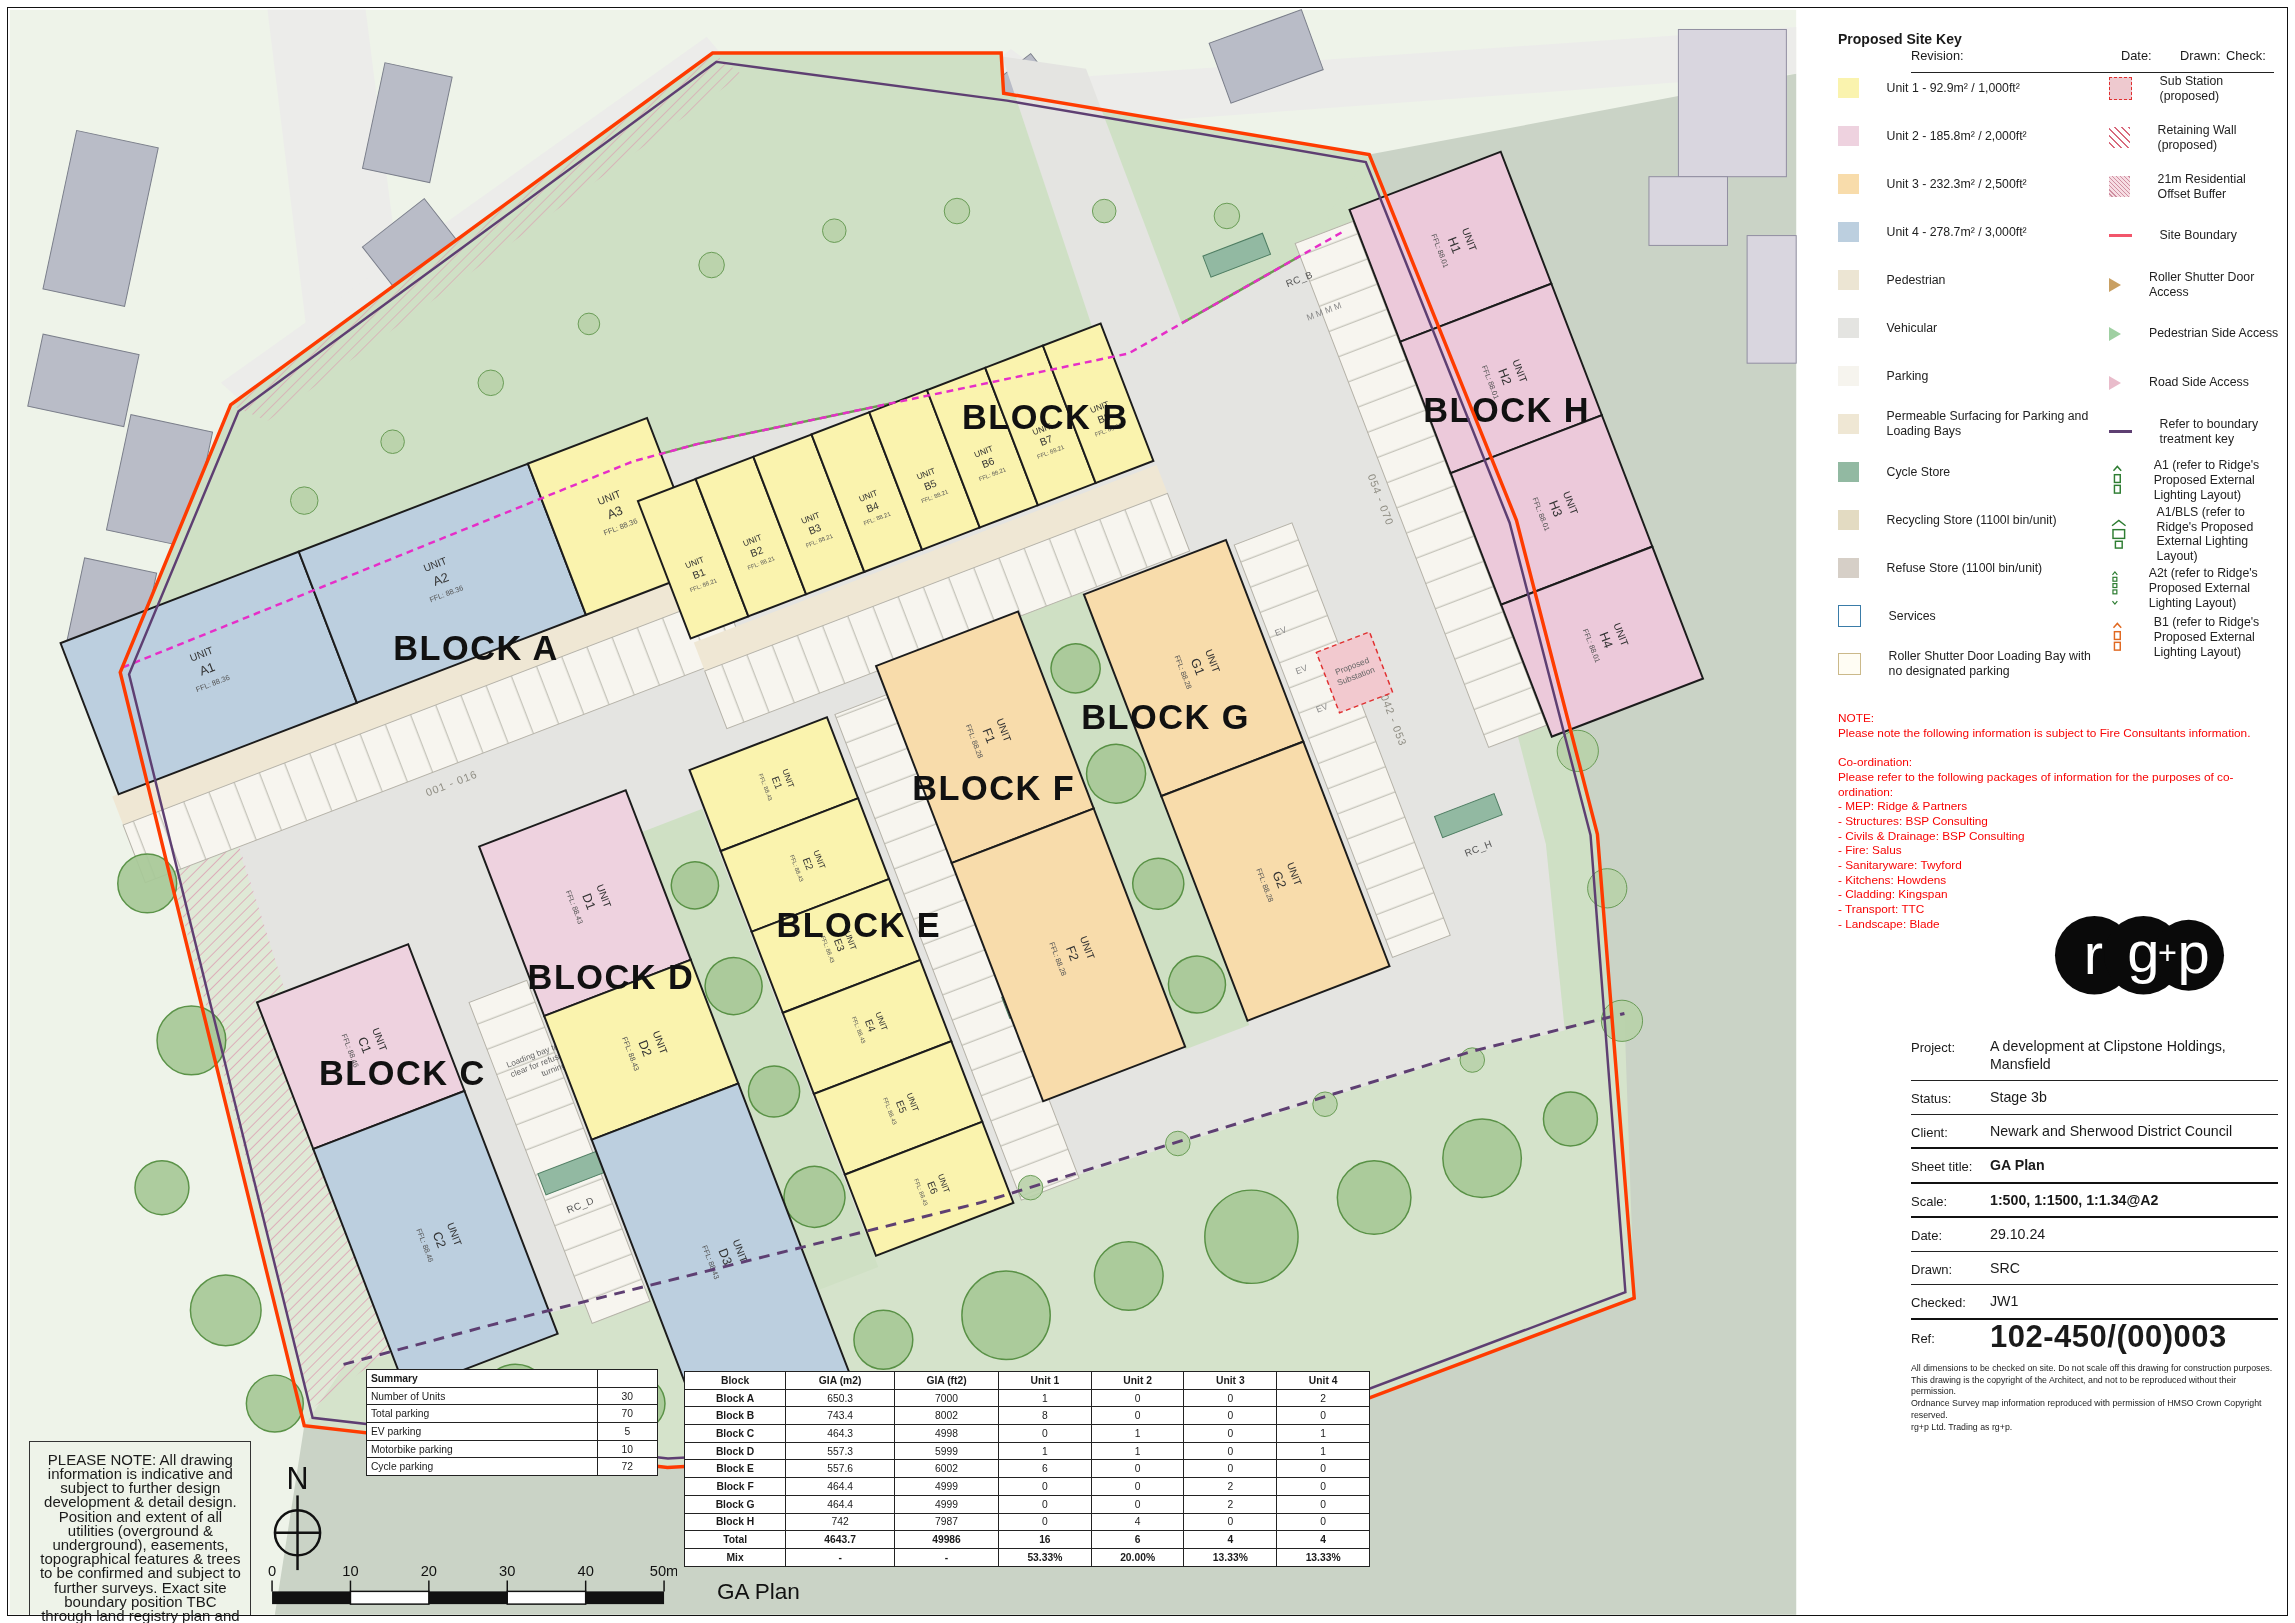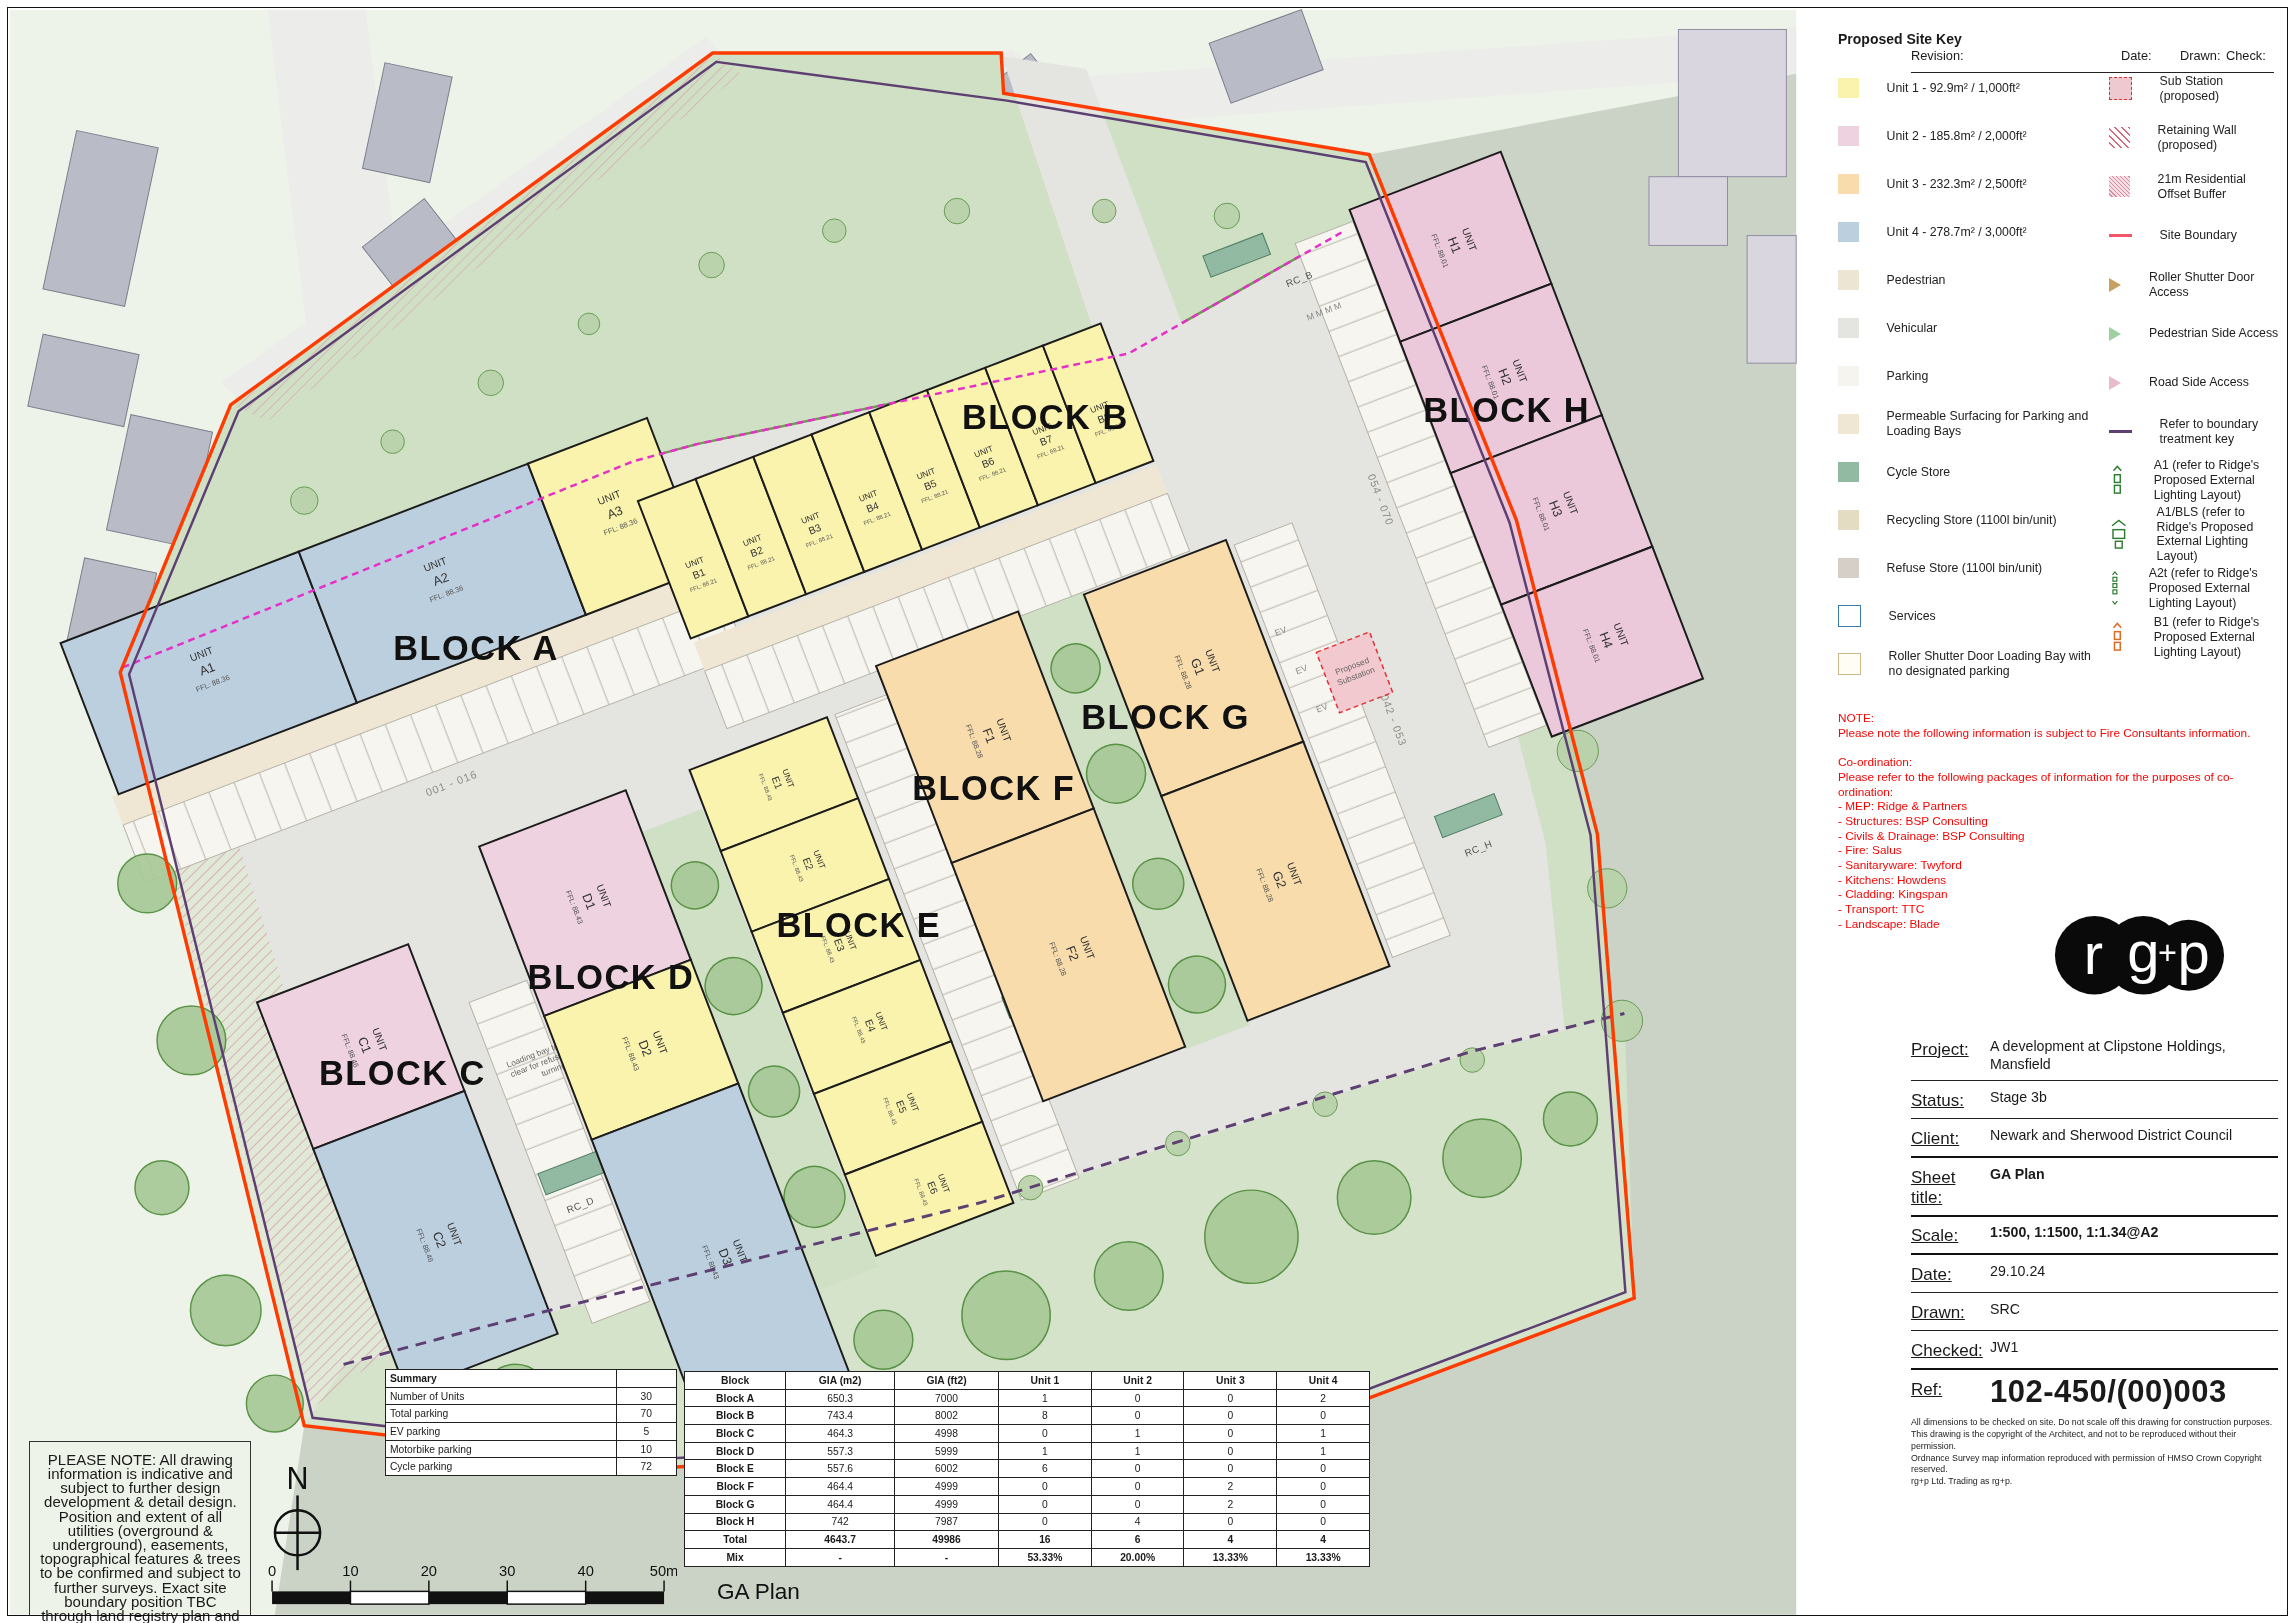--- a/index.html
+++ b/index.html
@@ -42,41 +42,41 @@
   .sw{flex:none;width:20.6px;height:20.6px;display:inline-block;}
   .linesw{flex:none;width:22.6px;height:2.5px;display:inline-block;}
   .tri{flex:none;width:0;height:0;border-top:7.9px solid transparent;border-bottom:7.9px solid transparent;border-left:12.8px solid #c9a063;}
   .hatch1{background:repeating-linear-gradient(45deg,#ffffff 0 3.4px,#d86a7c 3.4px 4.9px);}
   .hatch2{background:repeating-linear-gradient(45deg,#f6dde3 0 2px,#cf8fa1 2px 2.9px);}
   .note{position:absolute;left:0;top:711px;width:437px;color:#f80505;font-size:11.8px;line-height:14.7px;}
   .note div{min-height:14.7px;}
   .logo{position:absolute;left:216px;top:912px;}
   .tblock{position:absolute;left:73px;top:1030px;width:367px;}
   .trow{display:flex;align-items:flex-start;padding:7.9px 0 6.9px 0;}
-  .trow .lab{flex:none;width:79px;font-size:17px;padding-top:2px;text-decoration:underline;}
+  .trow .lab{flex:none;width:79px;font-size:13px;padding-top:2px;}
   .trow .val{font-size:14.2px;line-height:17.7px;}
   .trow.bold .val{font-weight:bold;}
   .sep-thin{border-bottom:1px solid #222;}
   .sep-thick{border-bottom:2.5px solid #111;}
   .trow.ref{align-items:flex-end;padding:8.8px 0;}
   .trow.ref .val{font-size:31px;font-weight:bold;letter-spacing:0.5px;}
   .addr{margin-top:12.8px;font-size:11.3px;font-weight:bold;line-height:14.7px;}
   .disc{margin-top:8px;font-size:8.8px;line-height:11.8px;color:#222;}
 
   
   .pnote{position:absolute;left:29.4px;top:1441px;width:222px;height:175px;border:1.5px solid #333;
          padding:10.8px 7.9px;box-sizing:border-box;font-size:15px;line-height:14.2px;text-align:center;}
   .north{position:absolute;left:267px;top:1463px;}
   .scalebar{position:absolute;left:265px;top:1561px;}
   .gaplan{position:absolute;left:717px;top:1579px;font-size:22.6px;color:#111;}
 
   
   table{border-collapse:collapse;background:#fff;}
   td,th{border:1px solid #222;font-size:10.3px;padding:1px 3.9px;height:14.7px;}
-  #summary-table{position:absolute;left:385px;top:1369px;width:292px;}
+  #summary-table{position:absolute;left:366px;top:1369px;width:292px;}
   #summary-table td:first-child{text-align:left;width:236px;}
   #summary-table td:last-child{text-align:center;width:55px;}
   #summary-table tr:first-child td{font-weight:bold;}
   #block-table{position:absolute;left:684px;top:1371px;width:686px;}
   #block-table td{text-align:center;}
   #block-table tr.hdr td,#block-table td.bn,#block-table tr.tot td{font-weight:bold;}
 </style>
 </head>
 <body>
 

